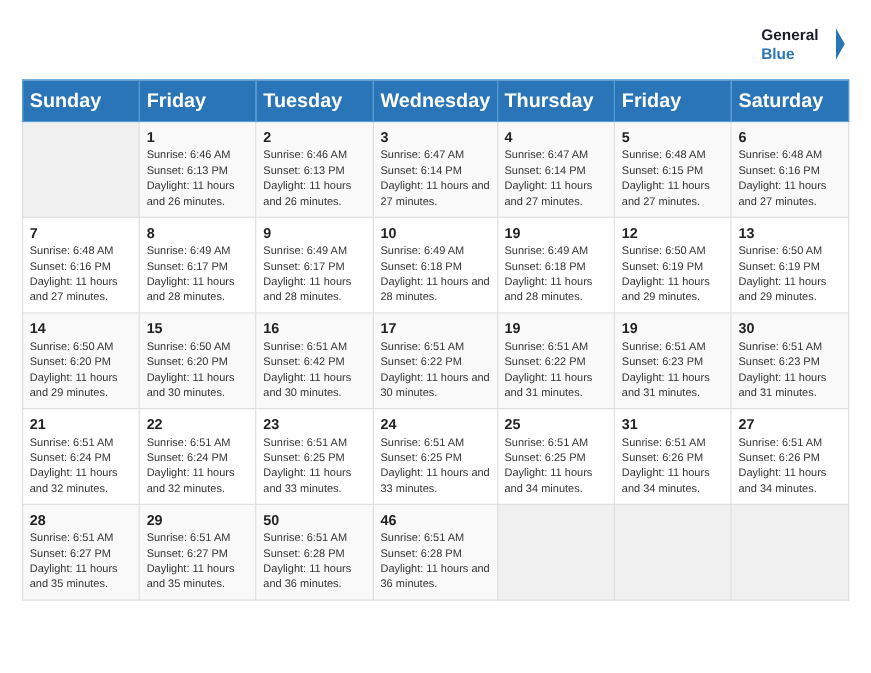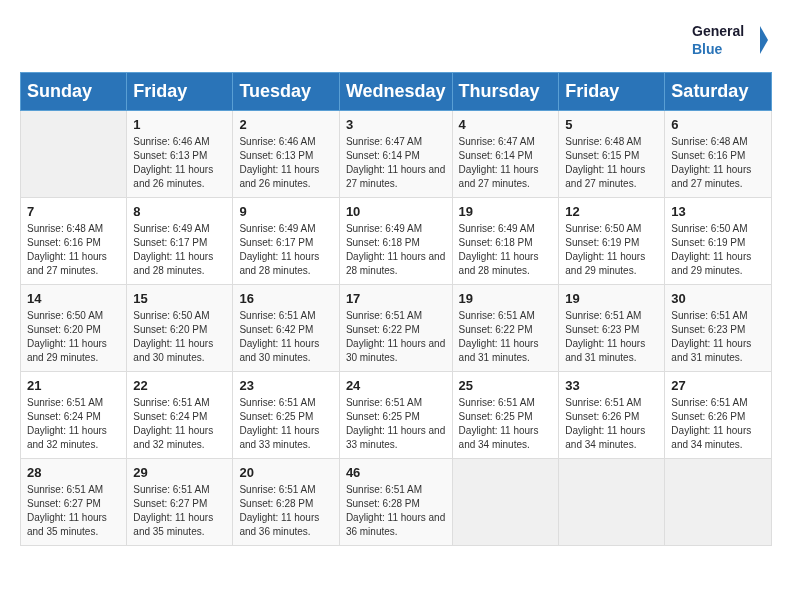--- a/index.html
+++ b/index.html
@@ -262,21 +262,21 @@
           <div class="day-info">Sunset: 6:25 PM</div>
           <div class="day-info">Daylight: 11 hours and 33 minutes.</div>
         </td>
         <td>
           <span class="day-num">25</span>
           <div class="day-info">Sunrise: 6:51 AM</div>
           <div class="day-info">Sunset: 6:25 PM</div>
           <div class="day-info">Daylight: 11 hours and 34 minutes.</div>
         </td>
         <td>
-          <span class="day-num">33</span>
+          <span class="day-num">31</span>
           <div class="day-info">Sunrise: 6:51 AM</div>
           <div class="day-info">Sunset: 6:26 PM</div>
           <div class="day-info">Daylight: 11 hours and 34 minutes.</div>
         </td>
         <td>
           <span class="day-num">27</span>
           <div class="day-info">Sunrise: 6:51 AM</div>
           <div class="day-info">Sunset: 6:26 PM</div>
           <div class="day-info">Daylight: 11 hours and 34 minutes.</div>
         </td>
@@ -288,21 +288,21 @@
           <div class="day-info">Sunset: 6:27 PM</div>
           <div class="day-info">Daylight: 11 hours and 35 minutes.</div>
         </td>
         <td>
           <span class="day-num">29</span>
           <div class="day-info">Sunrise: 6:51 AM</div>
           <div class="day-info">Sunset: 6:27 PM</div>
           <div class="day-info">Daylight: 11 hours and 35 minutes.</div>
         </td>
         <td>
-          <span class="day-num">20</span>
+          <span class="day-num">50</span>
           <div class="day-info">Sunrise: 6:51 AM</div>
           <div class="day-info">Sunset: 6:28 PM</div>
           <div class="day-info">Daylight: 11 hours and 36 minutes.</div>
         </td>
         <td>
           <span class="day-num">46</span>
           <div class="day-info">Sunrise: 6:51 AM</div>
           <div class="day-info">Sunset: 6:28 PM</div>
           <div class="day-info">Daylight: 11 hours and 36 minutes.</div>
         </td>

